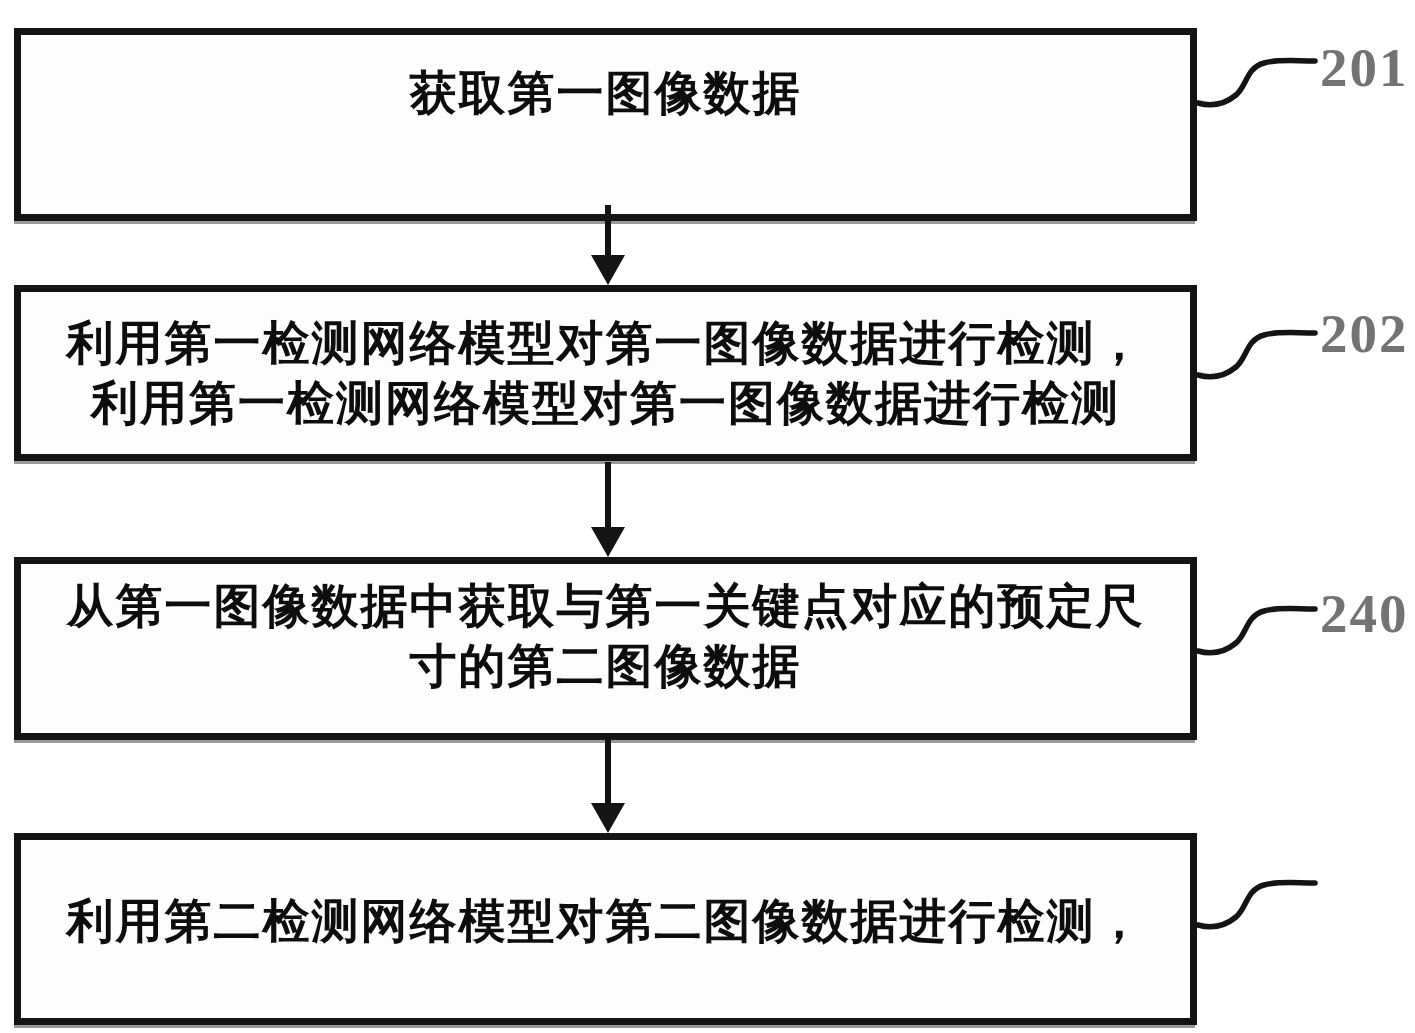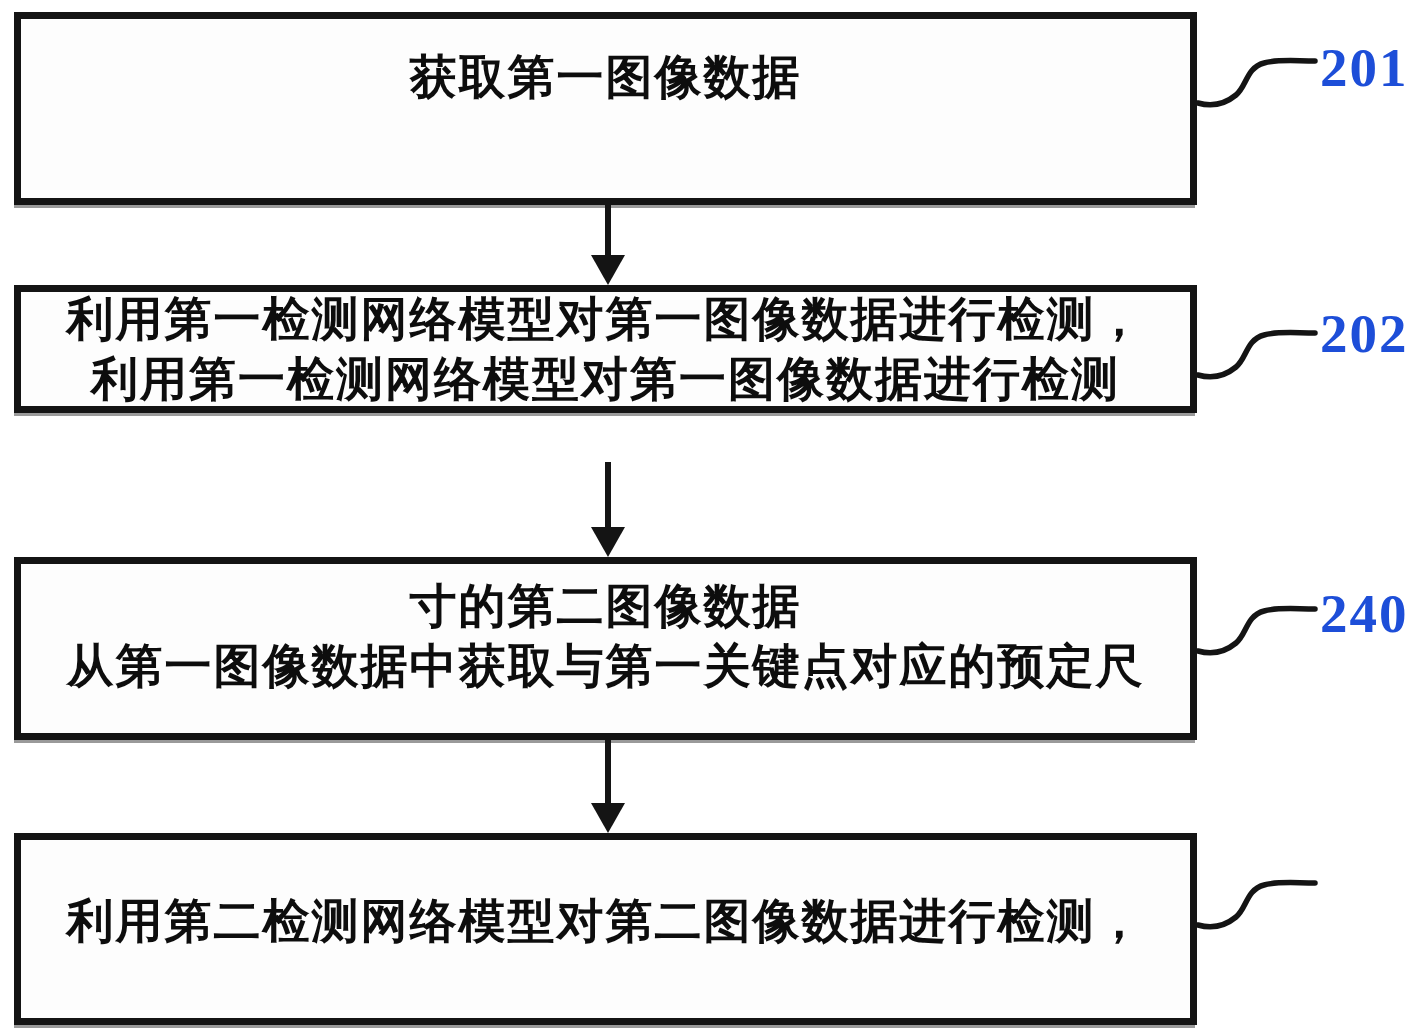--- a/index.html
+++ b/index.html
@@ -30,22 +30,22 @@
   .step-box .line {
     display: block;
     font-size: 47px;
     font-weight: bold;
     color: #0d0d0d;
     line-height: 60px;
     letter-spacing: 2px;
     white-space: nowrap;
   }
 
-  #box-1 { top: 12px;  height: 193px; justify-content: flex-start; padding-top: 28px; }
-  #box-2 { top: 285px; height: 128px; }
+  #box-1 { top: 28px;  height: 193px; justify-content: flex-start; padding-top: 28px; }
+  #box-2 { top: 285px; height: 176px; }
   #box-3 { top: 557px; height: 183px; padding-bottom: 26px; }
   #box-4 { top: 833px; height: 192px; padding-bottom: 16px; }
 
   .flow-arrow {
     position: absolute;
     left: 591px;
     width: 34px;
     display: flex;
     flex-direction: column;
     align-items: center;
@@ -76,21 +76,21 @@
   #conn-4 { top: 873px; }
 
   .ref-label {
     position: absolute;
     left: 1320px;
     width: 95px;
     font-family: "Liberation Serif", "DejaVu Serif", serif;
     font-weight: bold;
     font-size: 55px;
     line-height: 62px;
-    color: #1d4ed8;
+    color: #737373;
     letter-spacing: 2px;
     white-space: nowrap;
   }
   #ref-1 { top: 37px; }
   #ref-2 { top: 303px; }
   #ref-3 { top: 583px; }
   #ref-4 { top: 854px; }
 </style>
 </head>
 <body>
@@ -110,22 +110,22 @@
     <span class="line">利用第一检测网络模型对第一图像数据进行检测，</span>
     <span class="line">利用第一检测网络模型对第一图像数据进行检测</span>
   </div>
 
   <div class="flow-arrow" id="arrow-2">
     <div class="shaft"></div>
     <div class="head"></div>
   </div>
 
   <div class="step-box" id="box-3">
+    <span class="line">从第一图像数据中获取与第一关键点对应的预定尺</span>
     <span class="line">寸的第二图像数据</span>
-    <span class="line">从第一图像数据中获取与第一关键点对应的预定尺</span>
   </div>
 
   <div class="flow-arrow" id="arrow-3">
     <div class="shaft"></div>
     <div class="head"></div>
   </div>
 
   <div class="step-box" id="box-4">
     <span class="line">利用第二检测网络模型对第二图像数据进行检测，</span>
   </div>

